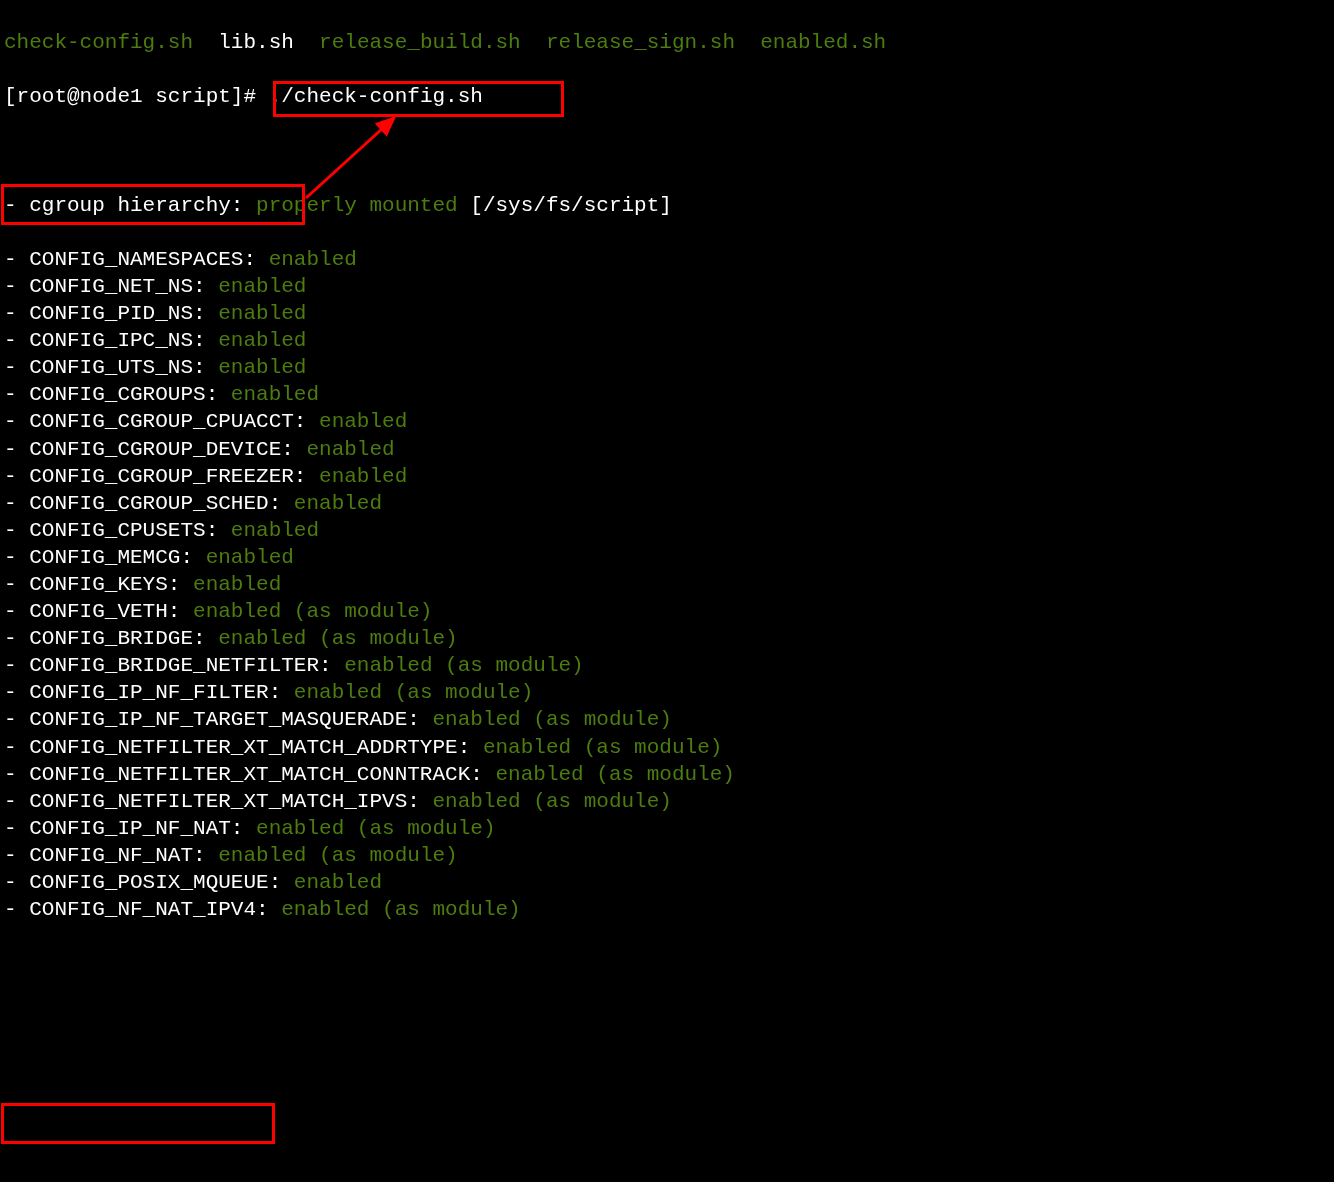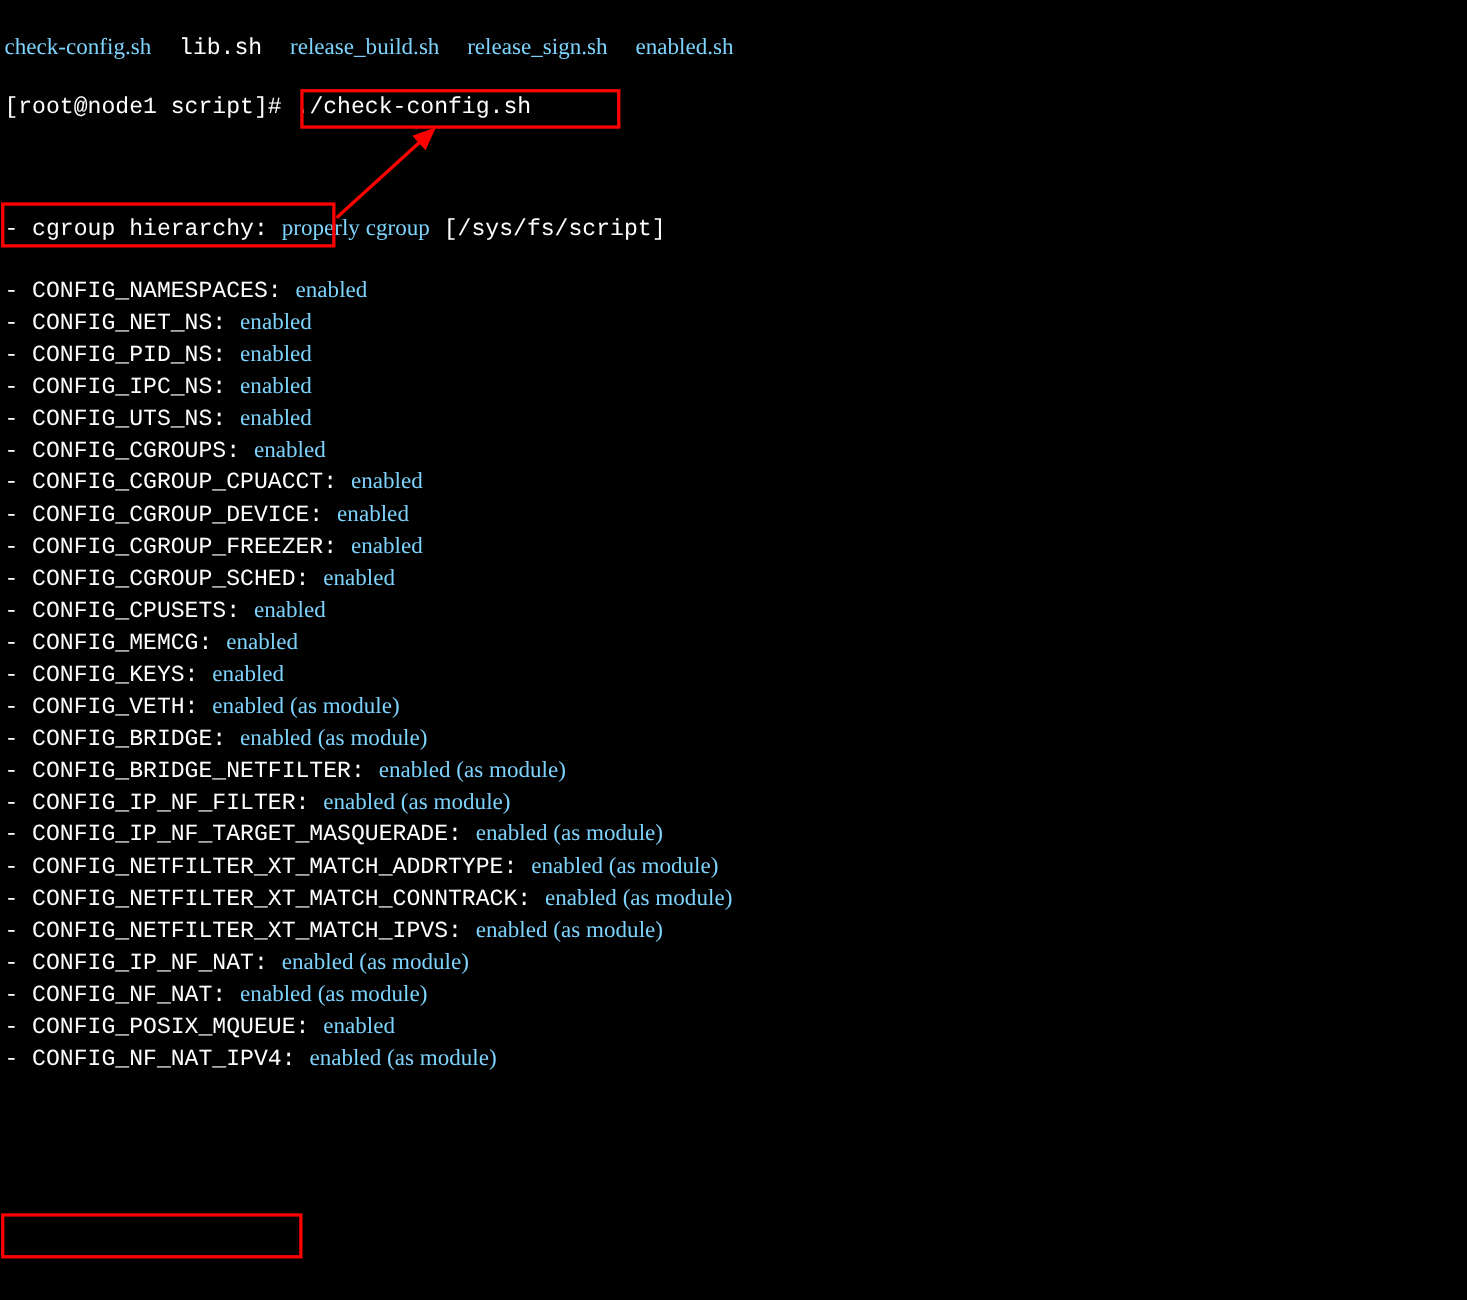--- a/index.html
+++ b/index.html
@@ -13,40 +13,40 @@
     width: 1334px;
     height: 1182px;
     overflow: hidden;
   }
   .terminal {
     white-space: pre;
     position: relative;
     padding: 2px 4px;
   }
   .white { color: #ffffff; }
-  .green { color: #7dd3fc; font-family: Liberation Serif, serif; }
+  .green { color: #4d7c0f; }
   .annotation-box {
     position: absolute;
     border: 3px solid #ff0000;
     background: transparent;
     pointer-events: none;
   }
   .arrow {
     position: absolute;
     pointer-events: none;
   }
 </style>
 </head>
 <body>
 
 <div class="terminal">
 <div><span class="green">check-config.sh</span><span>  </span><span class="white">lib.sh</span><span>  </span><span class="green">release_build.sh</span><span>  </span><span class="green">release_sign.sh</span><span>  </span><span class="green">enabled.sh</span></div>
 <div><span class="white">[root@node1 script]# </span><span class="white">./check-config.sh</span></div>
 <div>&nbsp;</div>
-<div><span class="white">- cgroup hierarchy: </span><span class="green">properly cgroup</span><span class="white"> [/sys/fs/script]</span></div>
+<div><span class="white">- cgroup hierarchy: </span><span class="green">properly mounted</span><span class="white"> [/sys/fs/script]</span></div>
 <div id="necessary-list"><div><span class="white">- CONFIG_NAMESPACES: </span><span class="green">enabled</span></div><div><span class="white">- CONFIG_NET_NS: </span><span class="green">enabled</span></div><div><span class="white">- CONFIG_PID_NS: </span><span class="green">enabled</span></div><div><span class="white">- CONFIG_IPC_NS: </span><span class="green">enabled</span></div><div><span class="white">- CONFIG_UTS_NS: </span><span class="green">enabled</span></div><div><span class="white">- CONFIG_CGROUPS: </span><span class="green">enabled</span></div><div><span class="white">- CONFIG_CGROUP_CPUACCT: </span><span class="green">enabled</span></div><div><span class="white">- CONFIG_CGROUP_DEVICE: </span><span class="green">enabled</span></div><div><span class="white">- CONFIG_CGROUP_FREEZER: </span><span class="green">enabled</span></div><div><span class="white">- CONFIG_CGROUP_SCHED: </span><span class="green">enabled</span></div><div><span class="white">- CONFIG_CPUSETS: </span><span class="green">enabled</span></div><div><span class="white">- CONFIG_MEMCG: </span><span class="green">enabled</span></div><div><span class="white">- CONFIG_KEYS: </span><span class="green">enabled</span></div><div><span class="white">- CONFIG_VETH: </span><span class="green">enabled (as module)</span></div><div><span class="white">- CONFIG_BRIDGE: </span><span class="green">enabled (as module)</span></div><div><span class="white">- CONFIG_BRIDGE_NETFILTER: </span><span class="green">enabled (as module)</span></div><div><span class="white">- CONFIG_IP_NF_FILTER: </span><span class="green">enabled (as module)</span></div><div><span class="white">- CONFIG_IP_NF_TARGET_MASQUERADE: </span><span class="green">enabled (as module)</span></div><div><span class="white">- CONFIG_NETFILTER_XT_MATCH_ADDRTYPE: </span><span class="green">enabled (as module)</span></div><div><span class="white">- CONFIG_NETFILTER_XT_MATCH_CONNTRACK: </span><span class="green">enabled (as module)</span></div><div><span class="white">- CONFIG_NETFILTER_XT_MATCH_IPVS: </span><span class="green">enabled (as module)</span></div><div><span class="white">- CONFIG_IP_NF_NAT: </span><span class="green">enabled (as module)</span></div><div><span class="white">- CONFIG_NF_NAT: </span><span class="green">enabled (as module)</span></div><div><span class="white">- CONFIG_POSIX_MQUEUE: </span><span class="green">enabled</span></div><div><span class="white">- CONFIG_NF_NAT_IPV4: </span><span class="green">enabled (as module)</span></div></div>
 
 
 
 </div>
 
 <div class="annotation-box" style="left:273px; top:81px; width:285px; height:30px;"></div>
 <div class="annotation-box" style="left:1px; top:184px; width:298px; height:35px;"></div>
 <div class="annotation-box" style="left:1px; top:1103px; width:268px; height:35px;"></div>
 

